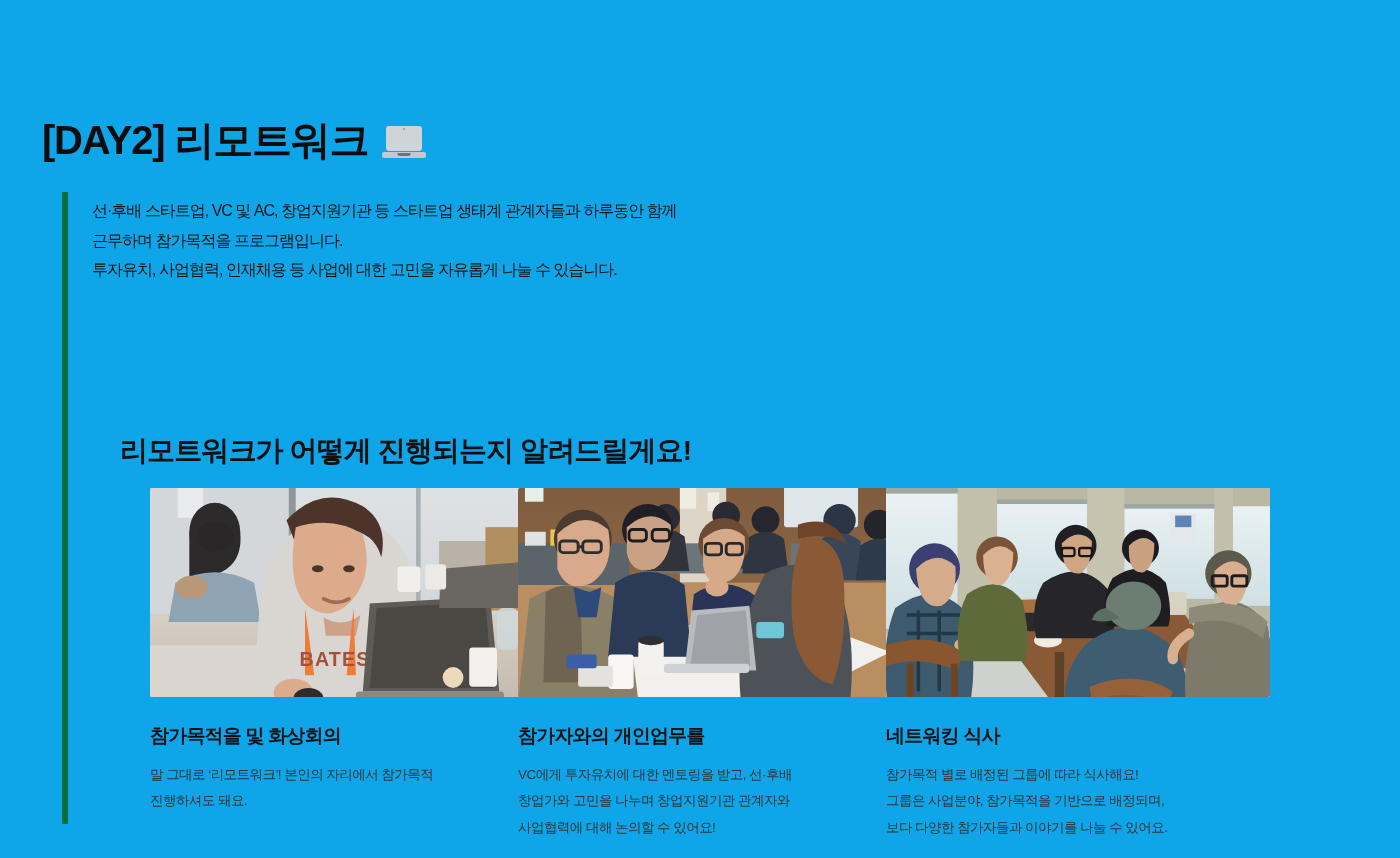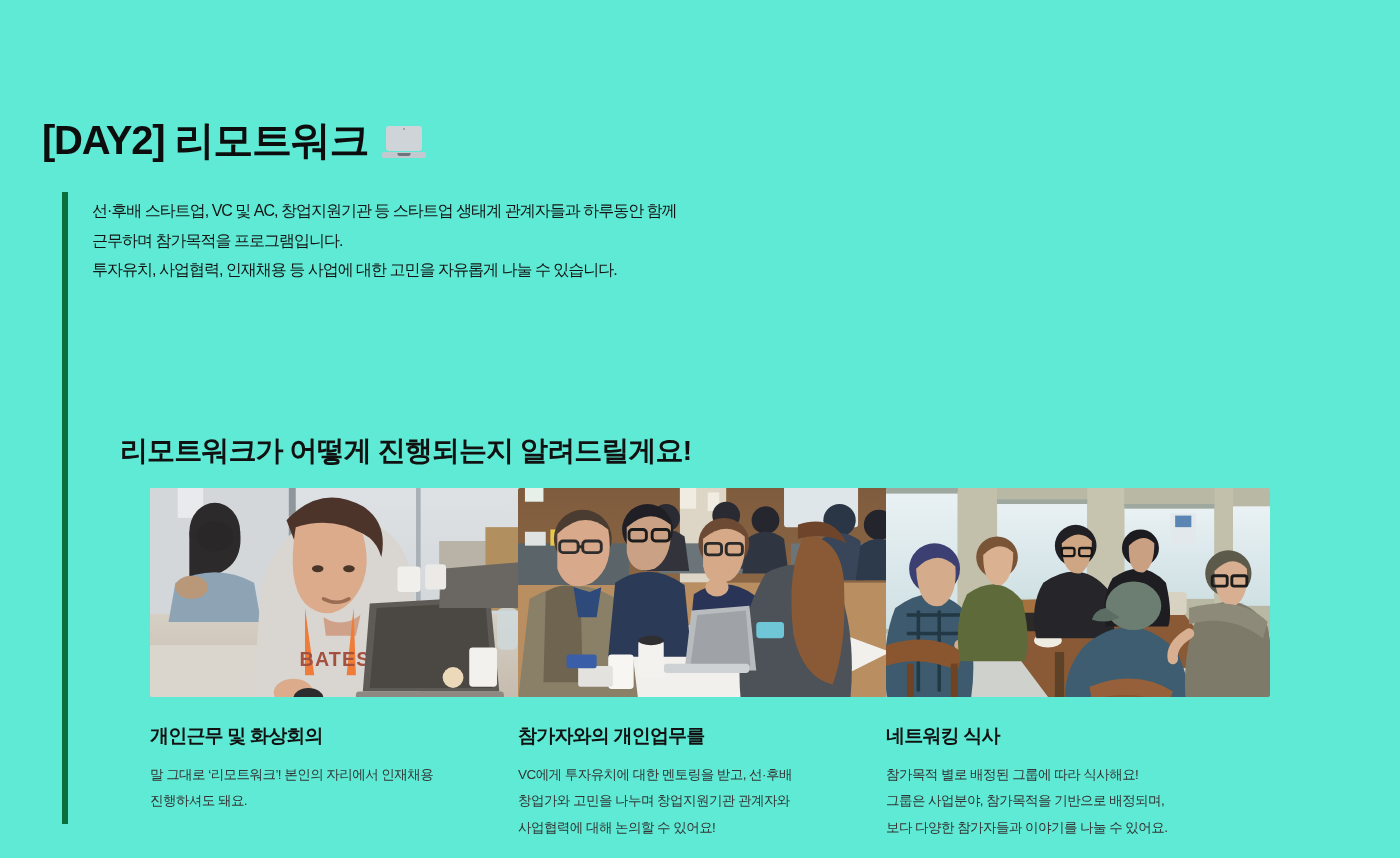--- a/index.html
+++ b/index.html
@@ -14,21 +14,21 @@
     overflow: hidden;
     font-family: "Liberation Sans", "DejaVu Sans", sans-serif;
     color: #111111;
     -webkit-font-smoothing: antialiased;
   }
 
   .page {
     position: relative;
     width: 1400px;
     height: 858px;
-    background: #5eead4;
+    background: #0ea5e9;
   }
 
   
   .title-row {
     position: absolute;
     left: 42px;
     top: 118px;
     display: flex;
     align-items: center;
     gap: 14px;
@@ -258,23 +258,23 @@
           <rect x="178" y="190" width="128" height="10" rx="3" fill="#8d8982"></rect>
           <circle cx="262" cy="178" r="9" fill="#ecd9b9"></circle>
           <rect x="276" y="152" width="24" height="34" rx="3" fill="#f2f1ee"></rect>
 
           <path d="M252 84 l72 -6 l4 40 h-78 z" fill="#6a6762"></path>
           <rect x="214" y="82" width="20" height="22" rx="3" fill="#f0efec"></rect>
           <rect x="238" y="80" width="18" height="22" rx="3" fill="#eceae6"></rect>
           <rect x="300" y="118" width="18" height="36" rx="5" fill="#cfd8da" opacity="0.85"></rect>
         </svg>
       </div>
-      <div class="card-title">개인근무 및 화상회의</div>
+      <div class="card-title">참가목적을 및 화상회의</div>
       <div class="card-desc">
-        <span class="line">말 그대로 ‘리모트워크’! 본인의 자리에서 인재채용</span>
+        <span class="line">말 그대로 ‘리모트워크’! 본인의 자리에서 참가목적</span>
         <span class="line">진행하셔도 돼요.</span>
       </div>
     </div>
 
     <div class="card">
       <div class="card-photo">
         <svg viewBox="0 0 332 209" preserveAspectRatio="xMidYMid slice" aria-hidden="true">
           <defs>
             <linearGradient id="p2wall" x1="0" y1="0" x2="0" y2="1">
               <stop offset="0" stop-color="#7d5a3c"></stop>

